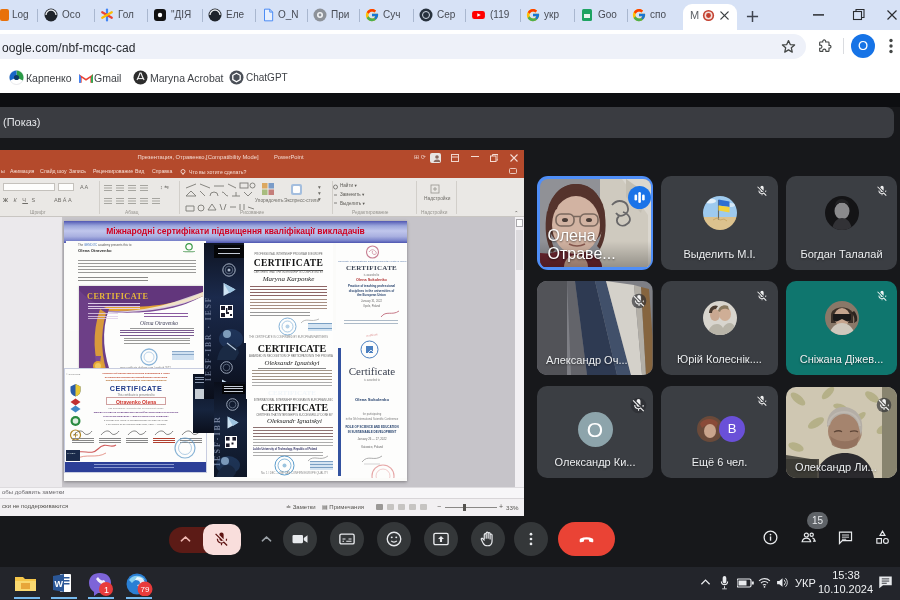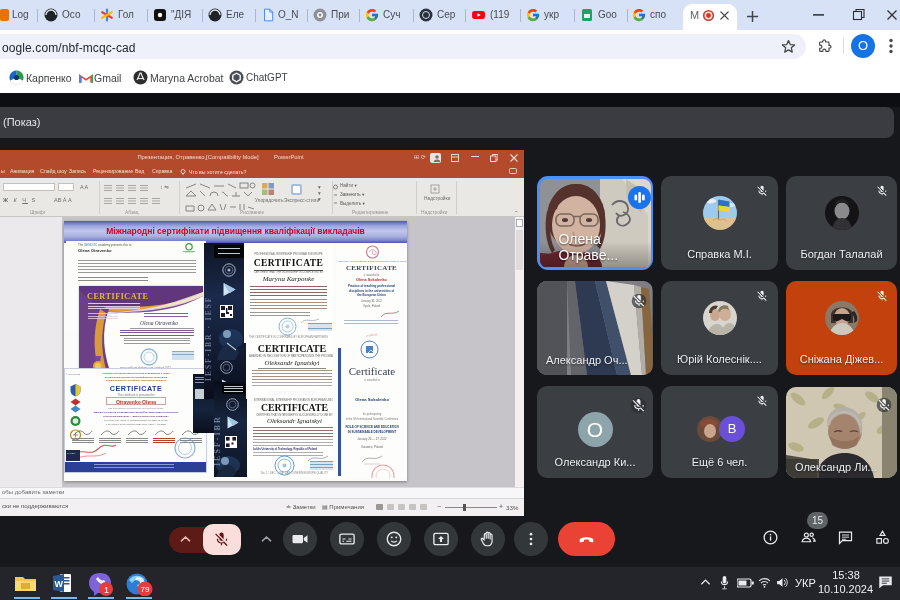--- a/index.html
+++ b/index.html
@@ -641,21 +641,21 @@
 <path d="M33 53l2 6h4" stroke="#b08a7a" stroke-width="1.2" fill="none"></path>
 <path d="M29 65c5 2.5 11 2.5 16 0" stroke="#8a5a50" stroke-width="1.7" fill="none"></path>
 <path d="M24 88c0-7 5-12 12-12s12 5 12 12z" fill="#caa492"></path>
 <rect y="62" width="111" height="26" fill="url(#sc1)"></rect>
 <defs>
         <linearGradient id="sc1" x1="0" y1="0" x2="0" y2="1">
           <stop offset="0" stop-color="#000" stop-opacity="0"></stop>
           <stop offset="1" stop-color="#000" stop-opacity=".28"></stop>
         </linearGradient>
       </defs>
-</svg><div class="ab" style="left:19px;bottom:5px;font-size:14px;color:#fff;text-shadow:0 1px 2px rgba(0,0,0,.6)">Олена Отраве...</div><svg class="ab" style="left:88px;top:7px" width="23" height="23">
+</svg><div class="ab" style="left:8px;bottom:5px;font-size:16px;color:#fff;text-shadow:0 1px 2px rgba(0,0,0,.6)">Олена Отраве...</div><svg class="ab" style="left:88px;top:7px" width="23" height="23">
       <circle cx="11.5" cy="11.5" r="11.5" fill="#1a73e8"></circle>
       <g fill="#fff">
         <rect x="6.5" y="8.5" width="2.6" height="6" rx="1.3"></rect>
         <rect x="10.3" y="6" width="2.6" height="11" rx="1.3"></rect>
         <rect x="14.1" y="8.5" width="2.6" height="6" rx="1.3"></rect>
       </g>
     </svg></div>
 <div class="ab" style="left:661px;top:176px;width:117px;height:94px;background:#3b3e43;border-radius:10px;overflow:hidden">
     <div class="ab" style="left:41.5px;top:20.0px;width:34px;height:34px;border-radius:50%;overflow:hidden"><svg width="34" height="34">
         <rect width="34" height="21" fill="#9ecaee"></rect>
@@ -665,21 +665,21 @@
         <path d="M15.5 4v20" stroke="#6a6a62" stroke-width="1.1"></path>
         <path d="M15.5 3.5l11 2v5.5l-11-1.5z" fill="#2f6fd0"></path>
         <path d="M15.5 9.5l11 1.5v5.5l-11-2z" fill="#f2d23c"></path>
         <path d="M10 24l4-2 3 2 4-1 3 2" stroke="#c8a868" stroke-width="1" fill="none"></path>
       </svg></div>
     <svg class="ab" style="left:94px;top:8px" width="14" height="14" viewBox="0 0 24 24">
       <g fill="#fff" opacity=".92" transform="translate(1,1) scale(.92)">
         <path d="M15 11V5a3 3 0 0 0-6 0v.7l5.9 5.9c0-.2.1-.4.1-.6zm3.3 0c0 .8-.2 1.5-.4 2.2l1.3 1.3c.5-1.1.8-2.3.8-3.5h-1.7zM4.3 3.4L3 4.7l6 6V11a3 3 0 0 0 5.2 2l1.5 1.5A5 5 0 0 1 7 11H5.3a6.7 6.7 0 0 0 5.9 6.6V20h1.6v-2.4c.8-.1 1.5-.3 2.2-.7l4.3 4.3 1.3-1.3L4.3 3.4z"></path>
       </g>
     </svg>
-    <div class="ab" style="left:0;right:0;text-align:center;bottom:10.5px;font-size:11px;color:#eceef0;text-shadow:0 1px 2px rgba(0,0,0,.5);white-space:nowrap">Справка М.І.</div>
+    <div class="ab" style="left:0;right:0;text-align:center;bottom:10.5px;font-size:11px;color:#eceef0;text-shadow:0 1px 2px rgba(0,0,0,.5);white-space:nowrap">Выделить М.І.</div>
   </div>
 <div class="ab" style="left:786px;top:176px;width:111px;height:94px;background:#3b3e43;border-radius:10px;overflow:hidden">
     <div class="ab" style="left:38.5px;top:20.0px;width:34px;height:34px;border-radius:50%;overflow:hidden"><svg width="34" height="34">
         <rect width="34" height="34" fill="#141416"></rect>
         <ellipse cx="17" cy="15" rx="7.5" ry="8.5" fill="#8a8a8c"></ellipse>
         <path d="M9 12c2-7 14-7 16 0l-2-6c-4-4-9-4-12 0z" fill="#222224"></path>
         <path d="M7 34c1-8 5-12 10-12s9 4 10 12z" fill="#323236"></path>
       </svg></div>
     <svg class="ab" style="left:89px;top:8px" width="14" height="14" viewBox="0 0 24 24">
       <g fill="#fff" opacity=".92" transform="translate(1,1) scale(.92)">
@@ -712,21 +712,21 @@
         <path d="M15 10c1-5 6-7 10-5l1 4c-3-2-8-2-9 2z" fill="#8a7a60"></path>
         <path d="M4 34c2-8 6-11 10-11 3 0 5 2 6 4 1-3 4-5 7-5 4 0 6 5 7 12z" fill="#b8b4a8"></path>
       </svg></div>
     <svg class="ab" style="left:94px;top:8px" width="14" height="14" viewBox="0 0 24 24">
       <g fill="#fff" opacity=".92" transform="translate(1,1) scale(.92)">
         <path d="M15 11V5a3 3 0 0 0-6 0v.7l5.9 5.9c0-.2.1-.4.1-.6zm3.3 0c0 .8-.2 1.5-.4 2.2l1.3 1.3c.5-1.1.8-2.3.8-3.5h-1.7zM4.3 3.4L3 4.7l6 6V11a3 3 0 0 0 5.2 2l1.5 1.5A5 5 0 0 1 7 11H5.3a6.7 6.7 0 0 0 5.9 6.6V20h1.6v-2.4c.8-.1 1.5-.3 2.2-.7l4.3 4.3 1.3-1.3L4.3 3.4z"></path>
       </g>
     </svg>
     <div class="ab" style="left:0;right:0;text-align:center;bottom:10.5px;font-size:11px;color:#eceef0;text-shadow:0 1px 2px rgba(0,0,0,.5);white-space:nowrap">Юрій Колеснік....</div>
   </div>
-<div class="ab" style="left:786px;top:281px;width:111px;height:94px;background:#c2410c;border-radius:10px;overflow:hidden">
+<div class="ab" style="left:786px;top:281px;width:111px;height:94px;background:#0f766e;border-radius:10px;overflow:hidden">
     <div class="ab" style="left:38.5px;top:20.0px;width:34px;height:34px;border-radius:50%;overflow:hidden"><svg width="34" height="34">
         <rect width="34" height="34" fill="#8a7868"></rect>
         <path d="M6 14C6 4 28 4 28 14v8H6z" fill="#3c3028"></path>
         <ellipse cx="17" cy="16" rx="8" ry="9" fill="#c5a48e"></ellipse>
         <path d="M8 13h18v5c0 2-3 3-5 2l-4-2-4 2c-2 1-5 0-5-2z" fill="#1c1a1a"></path>
         <path d="M4 34c2-8 7-12 13-12s11 4 13 12z" fill="#cfc8bd"></path>
         <path d="M26 12c3 2 4 6 3 10l3-2c1-4-1-8-3-10z" fill="#2c2420"></path>
       </svg></div>
     <svg class="ab" style="left:89px;top:8px" width="14" height="14" viewBox="0 0 24 24">
       <g fill="#fff" opacity=".92" transform="translate(1,1) scale(.92)">

